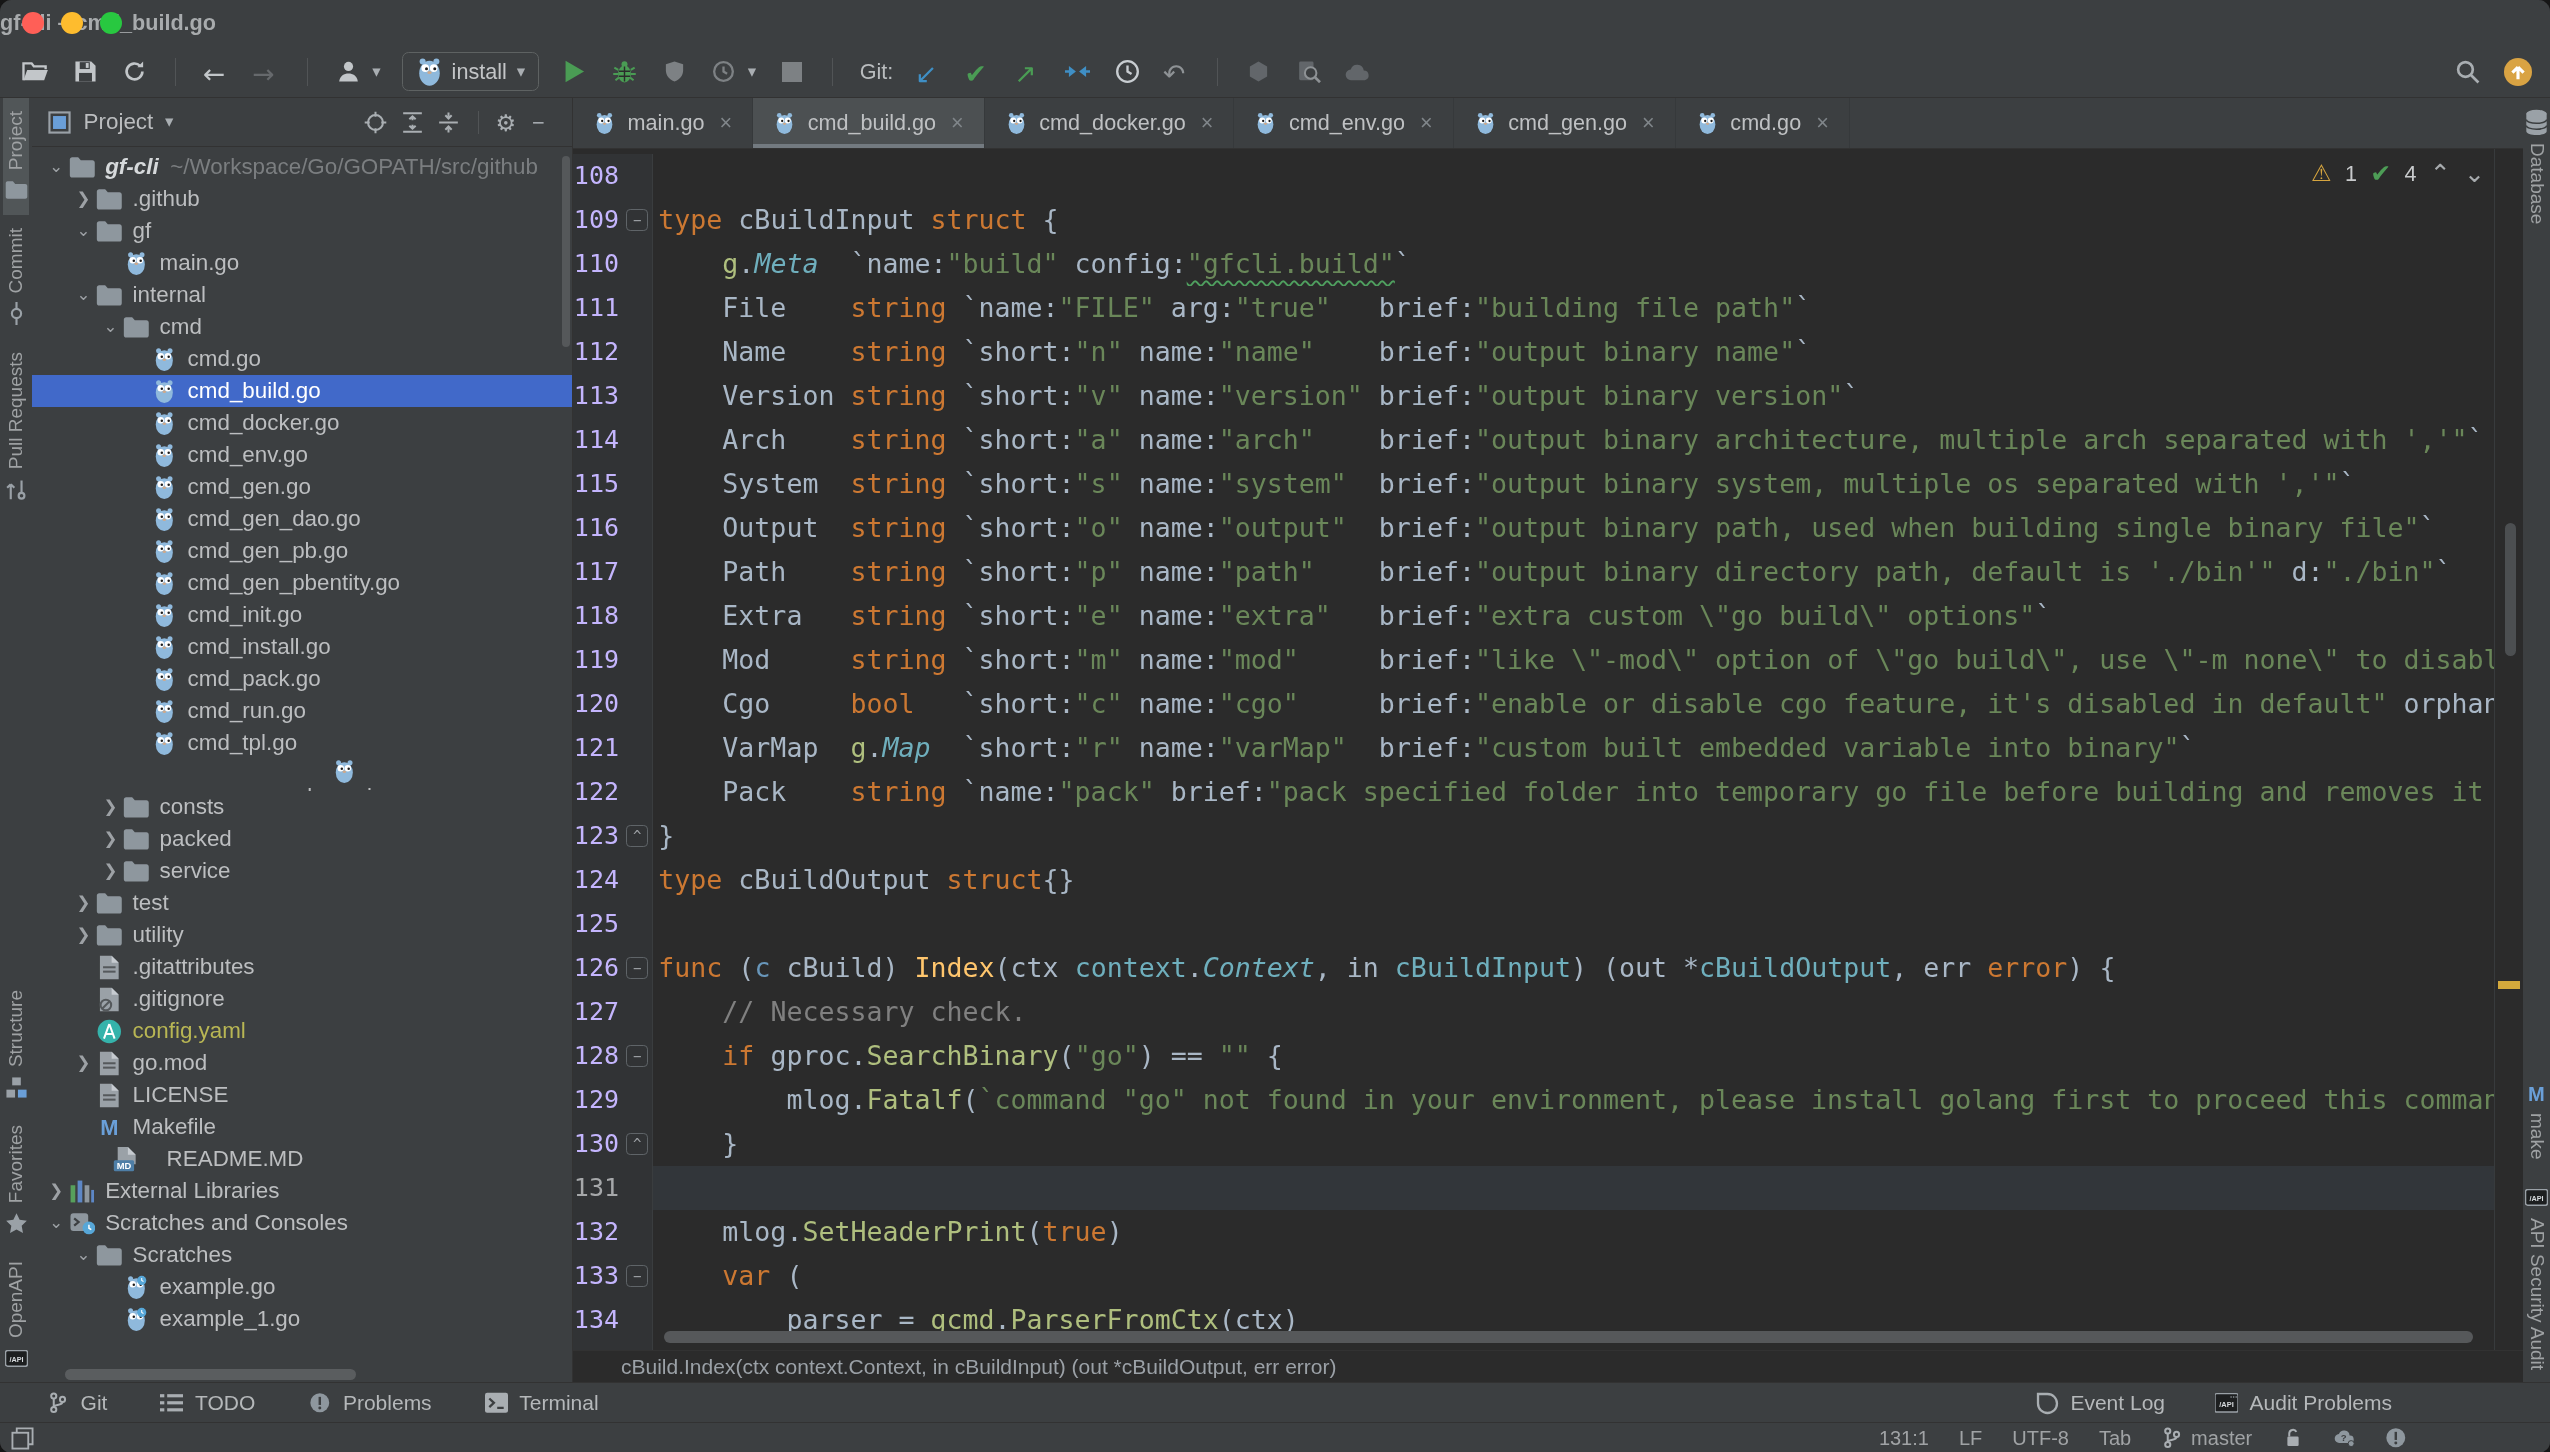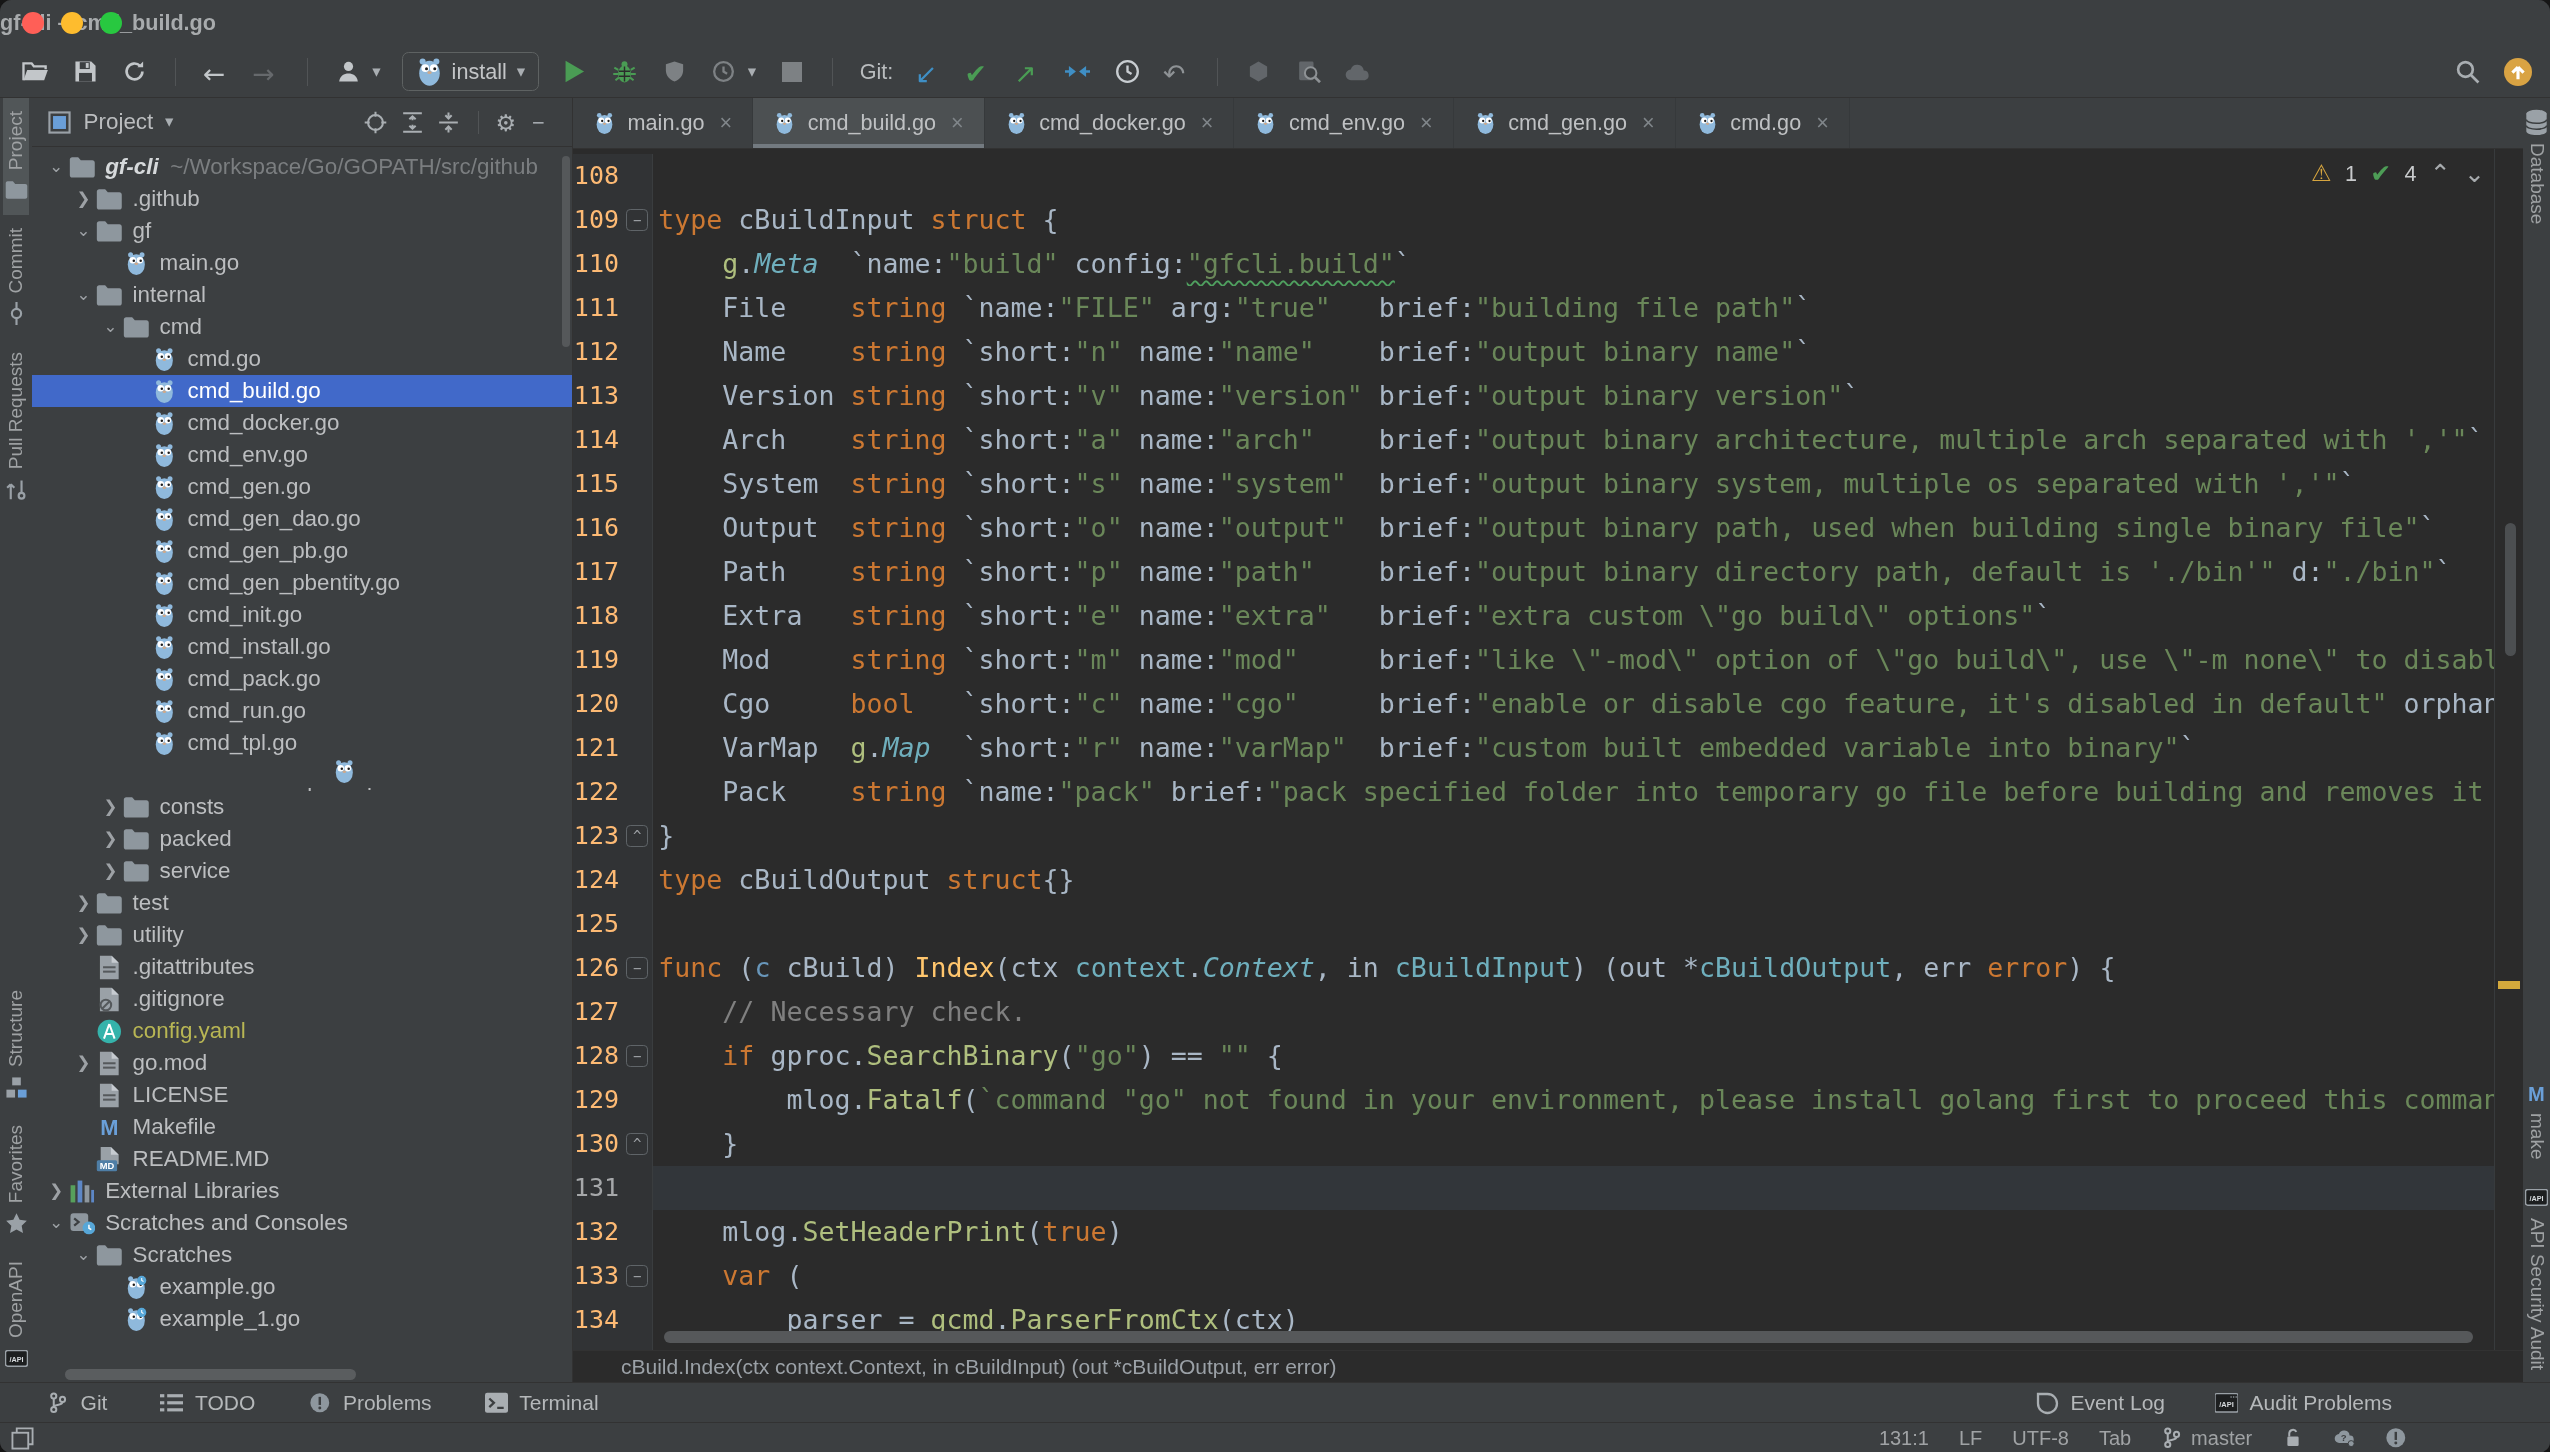--- a/index.html
+++ b/index.html
@@ -57,21 +57,21 @@
   .tabsbar{height:50px;background:#3c3f41;display:flex;align-items:flex-end;border-bottom:0.8px solid #323232;flex:none;}
   .tab{height:50px;display:flex;align-items:center;padding:0 20px;font-size:21.6px;color:#bfc1c3;
        border-right:0.8px solid #36393b;position:relative;}
   .tab .tic{width:23px;height:23px;margin-right:11.6px;}
   .tab .close{margin-left:15px;color:#80868a;font-size:21.6px;}
   .tab.active{background:#4c5052;}
   .tab.active::after{content:"";position:absolute;left:0;right:0;bottom:0;height:4.2px;background:#737a80;}
   .codewrap{flex:1;position:relative;overflow:hidden;background:#2b2b2b;}
   .codescroll{position:absolute;left:0;top:5px;right:28px;overflow:hidden;}
   .crow{display:flex;height:44px;line-height:44px;font-family:"DejaVu Sans Mono",monospace;font-size:26.6px;white-space:pre;}
-  .cnum{width:46px;flex:none;text-align:right;color:#fdba74;background:#313335;padding-right:3.3px;font-size:25px;}
+  .cnum{width:46px;flex:none;text-align:right;color:#c4b5fd;background:#313335;padding-right:3.3px;font-size:25px;}
   .cfold{width:30px;flex:none;background:#313335;border-right:0.8px solid #3a3d3f;display:flex;align-items:center;justify-content:center;}
   .fb{width:20px;height:20px;border:1.7px solid #5f6468;border-radius:4.2px;color:#9da1a5;font-size:14px;line-height:16.6px;
       display:flex;align-items:center;justify-content:center;background:#313335;}
   .ctext{flex:1;padding-left:5px;overflow:hidden;}
   .caretline .ctext{background:#32363a;}
   .caretline .cnum{color:#a6a8aa;}
   .k{color:#cc7832}.p{color:#a9b7c6}.s{color:#6a8759}.cm{color:#808080}.fd{color:#ffc66d}
   .fc{color:#afbf7e}.ty{color:#6fafbd}.tyi{color:#6fafbd;font-style:italic}.pm{color:#6896ba}.n{color:#6897bb}
   .su{color:#6a8759;text-decoration:underline wavy #4fa05f 1.7px;text-underline-offset:6.6px;}
   .inspect{position:absolute;top:10px;right:38px;display:flex;align-items:center;gap:13.3px;font-size:21.6px;color:#c8cacc;}
@@ -700,21 +700,21 @@
             </svg></span>
           <span>LICENSE</span>
         </div>
         <div class="trow" style="padding-left: 39px;">
           <span class="tch"></span>
           <span class="tic"><svg viewBox="0 0 16 16" style="font-size:27px">
               <text x="8" y="13" font-size="14" font-weight="bold" fill="#6a9fd8" text-anchor="middle" font-family="Liberation Sans,sans-serif">M</text>
             </svg></span>
           <span>Makefile</span>
         </div>
-        <div class="trow" style="padding-left: 39px;">
+        <div class="trow" style="padding-left: 39px; gap: 17px;">
           <span class="tch"></span>
           <span class="tic"><svg viewBox="0 0 16 16" style="font-size:27px">
               <path fill="#9aa1a7" d="M2.5 0h6.5L14 5v6H2.5z"></path>
               <path fill="#c6cbd0" d="M9 0l5 5H9z"></path>
               <rect y="8.5" width="13" height="7" rx="1" fill="#4e7ea6"></rect>
               <text x="6.5" y="14" font-size="6" font-weight="bold" fill="#fff" text-anchor="middle" font-family="Liberation Sans,sans-serif">MD</text>
             </svg></span>
           <span>README.MD</span>
         </div>
         <div class="trow" style="padding-left: 11.6px;">

